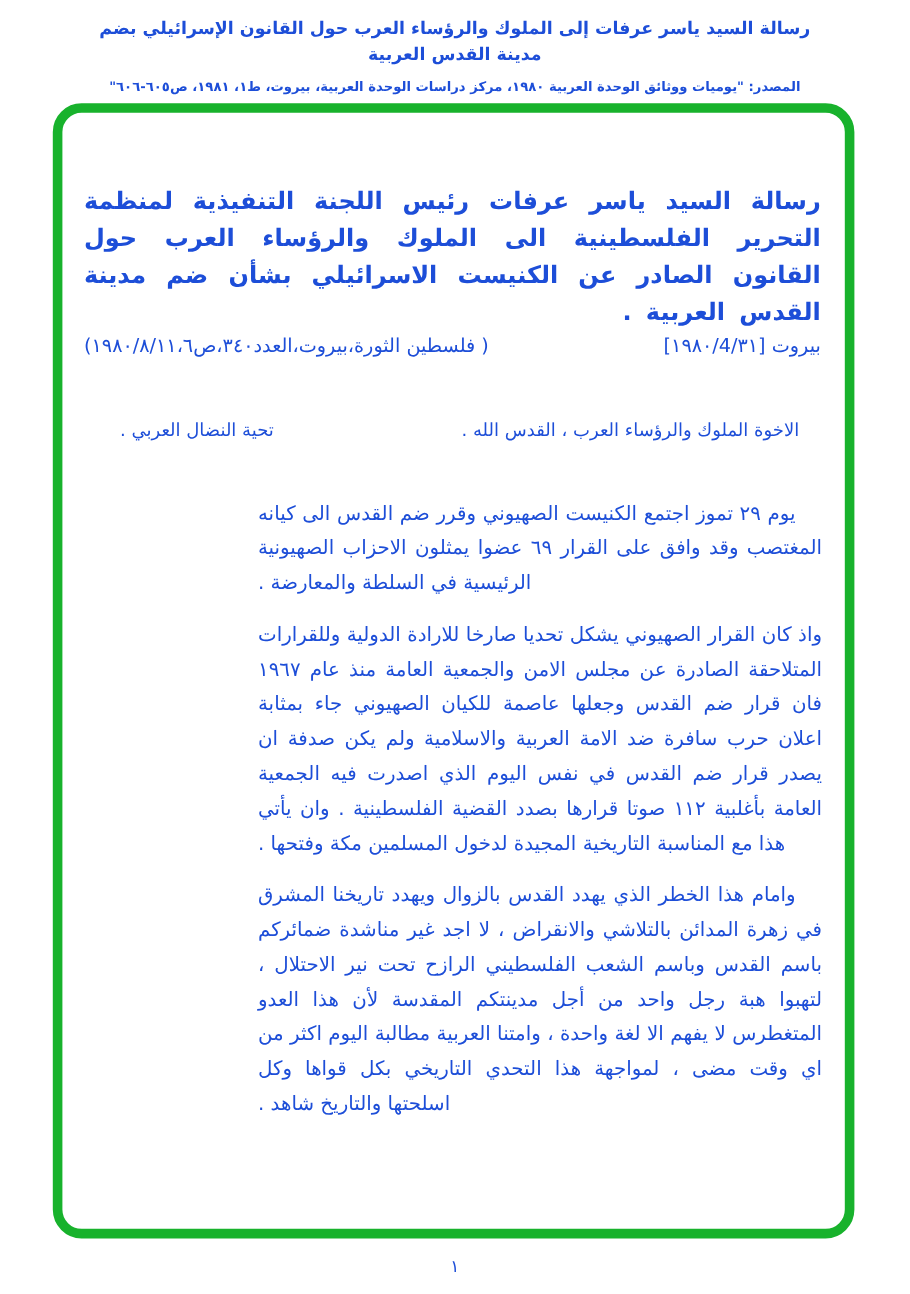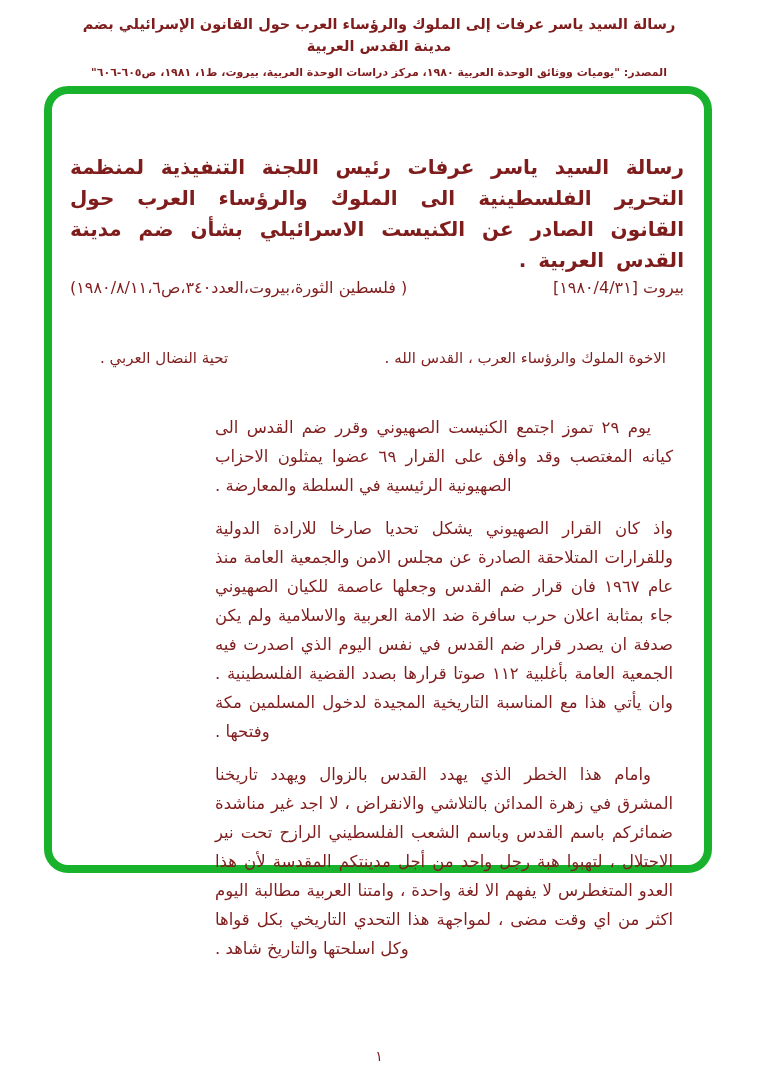--- a/index.html
+++ b/index.html
@@ -1,28 +1,28 @@
 <!DOCTYPE html>
 <html lang="ar"><head>
 <meta charset="utf-8">
 <style>
   html, body { margin:0; padding:0; background:#ffffff; }
   .page {
     position:relative; width:758px; height:1078px; background:#ffffff;
-    font-family:"DejaVu Sans", sans-serif; direction:rtl; color:#7f1d1d;
+    font-family:"DejaVu Sans", sans-serif; direction:rtl; color:#1d4ed8;
     overflow:hidden;
   }
   
   .hdr { position:absolute; top:13px; left:0; right:0; text-align:center; font-weight:bold; }
   .hdr-title { font-size:14.5px; line-height:22px; padding:0 70px; }
   .hdr-source { font-size:11px; line-height:16px; margin-top:8px; padding:0 80px; }
 
   
   .frame {
-    position:absolute; left:44px; top:86px; width:668px; height:787px;
+    position:absolute; left:44px; top:86px; width:668px; height:946px;
     box-sizing:border-box; border:8px solid #18b22c; border-radius:24px;
     background:#ffffff;
   }
 
   .doc-title {
     margin:58px 20px 0 18px; height:122px;
     font-weight:bold; font-size:20px; line-height:31px;
     text-align:justify; word-spacing:5px; letter-spacing:0.2px;
   }
   .dateline {
@@ -30,21 +30,21 @@
     margin:4px 20px 0 18px; font-size:16px; white-space:nowrap;
   }
   .salutation-row {
     display:flex; justify-content:space-between; align-items:baseline;
     margin:44px 38px 0 0; font-size:15px; white-space:nowrap;
   }
   .greeting { margin-left:48px; margin-top:8px; }
 
   .body-col { margin:46px 19px 0 163px; font-size:16.5px; }
   .body-col p {
-    margin:0 12px 14px 0; line-height:29px;
+    margin:0 0 14px 0; line-height:29px;
     text-align:justify; text-align-last:left;
   }
   .body-col p.indent { text-indent:22px; }
   .body-col p.last-center { text-align-last:center; }
 
   .page-num { position:absolute; top:1048px; left:0; right:0; text-align:center; font-size:14px; }
 </style>
 </head>
 <body>
 

